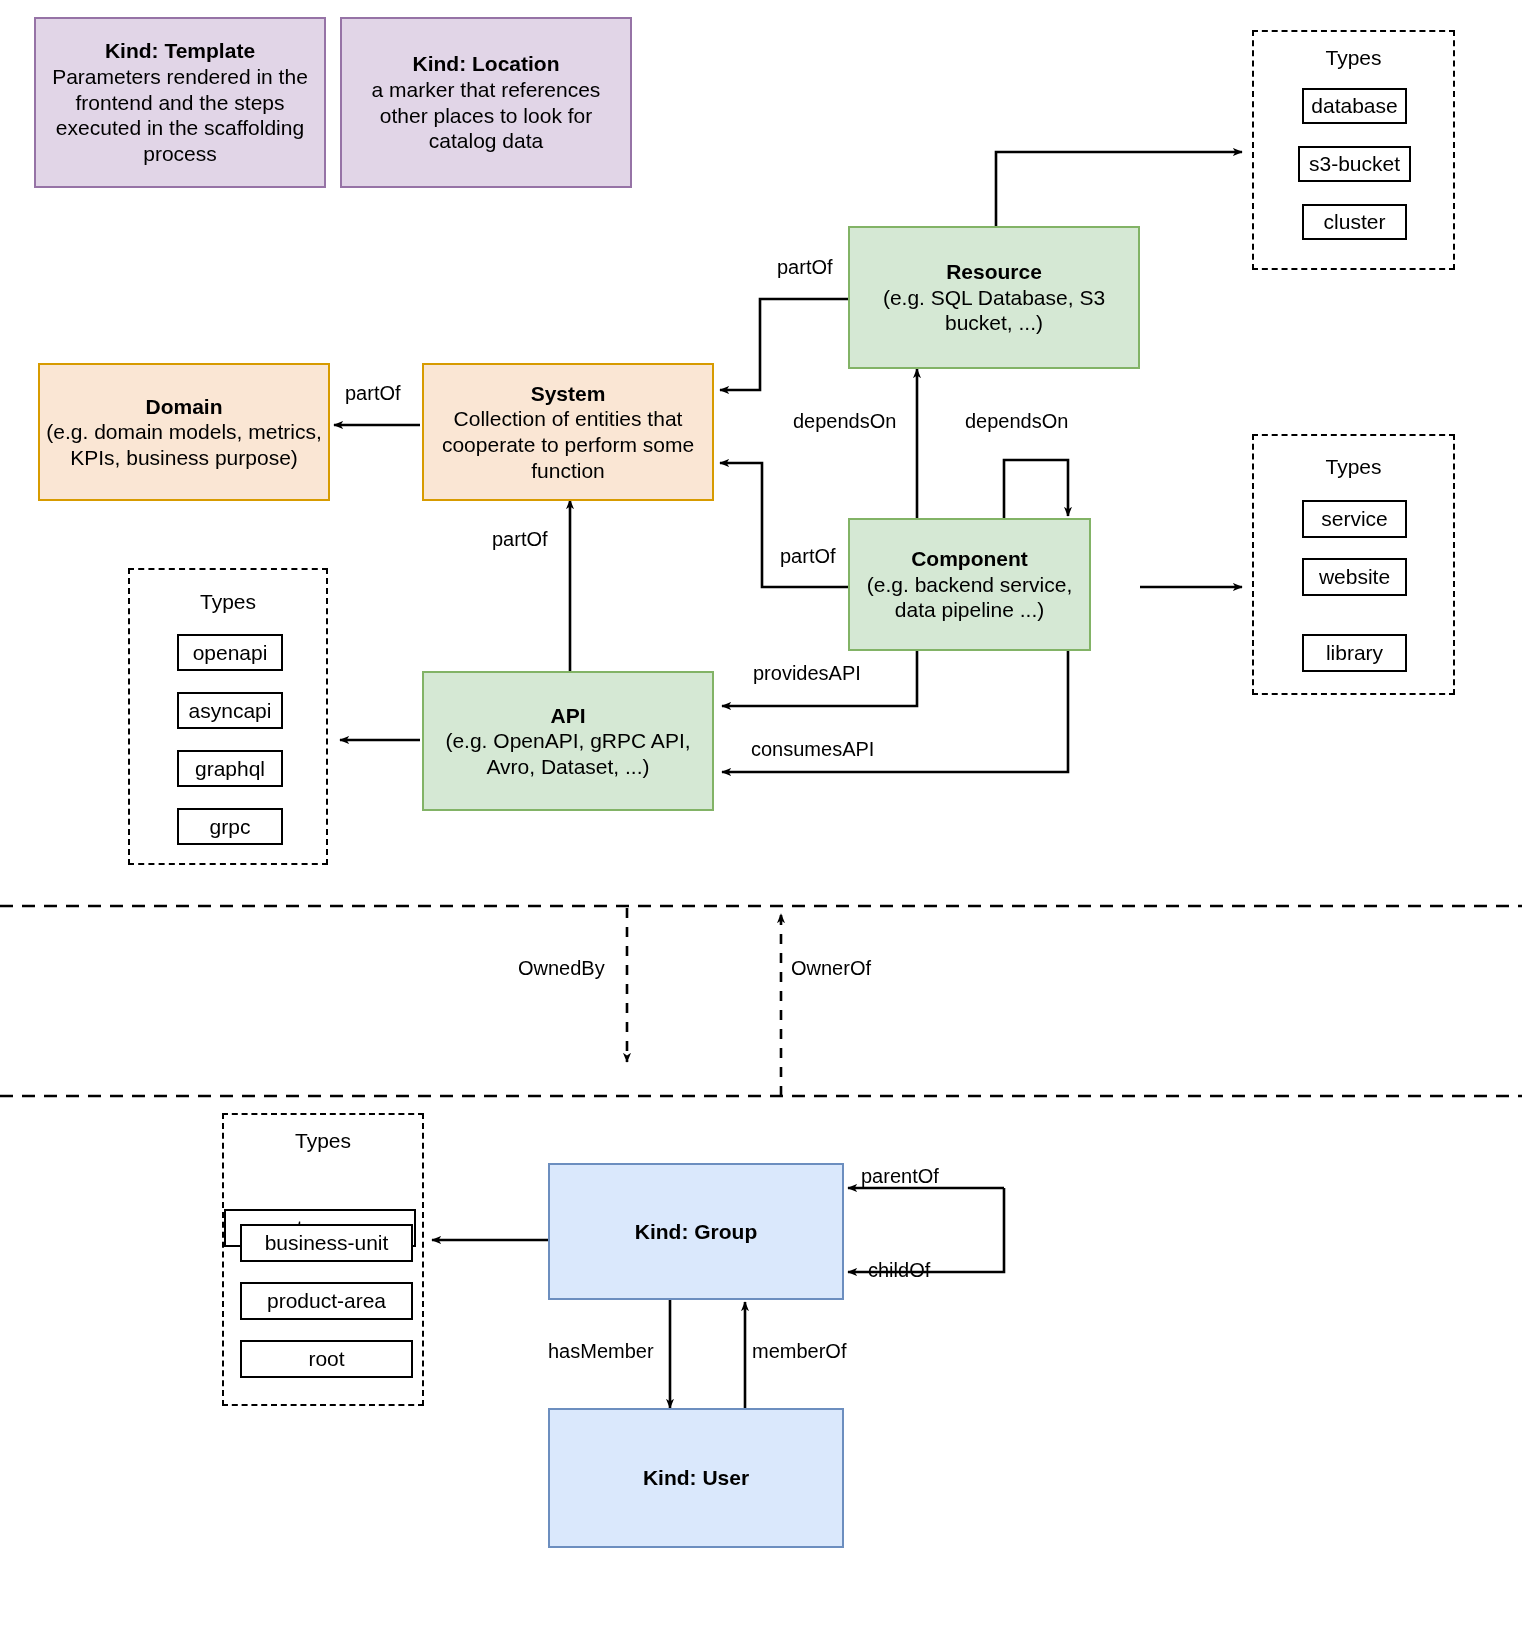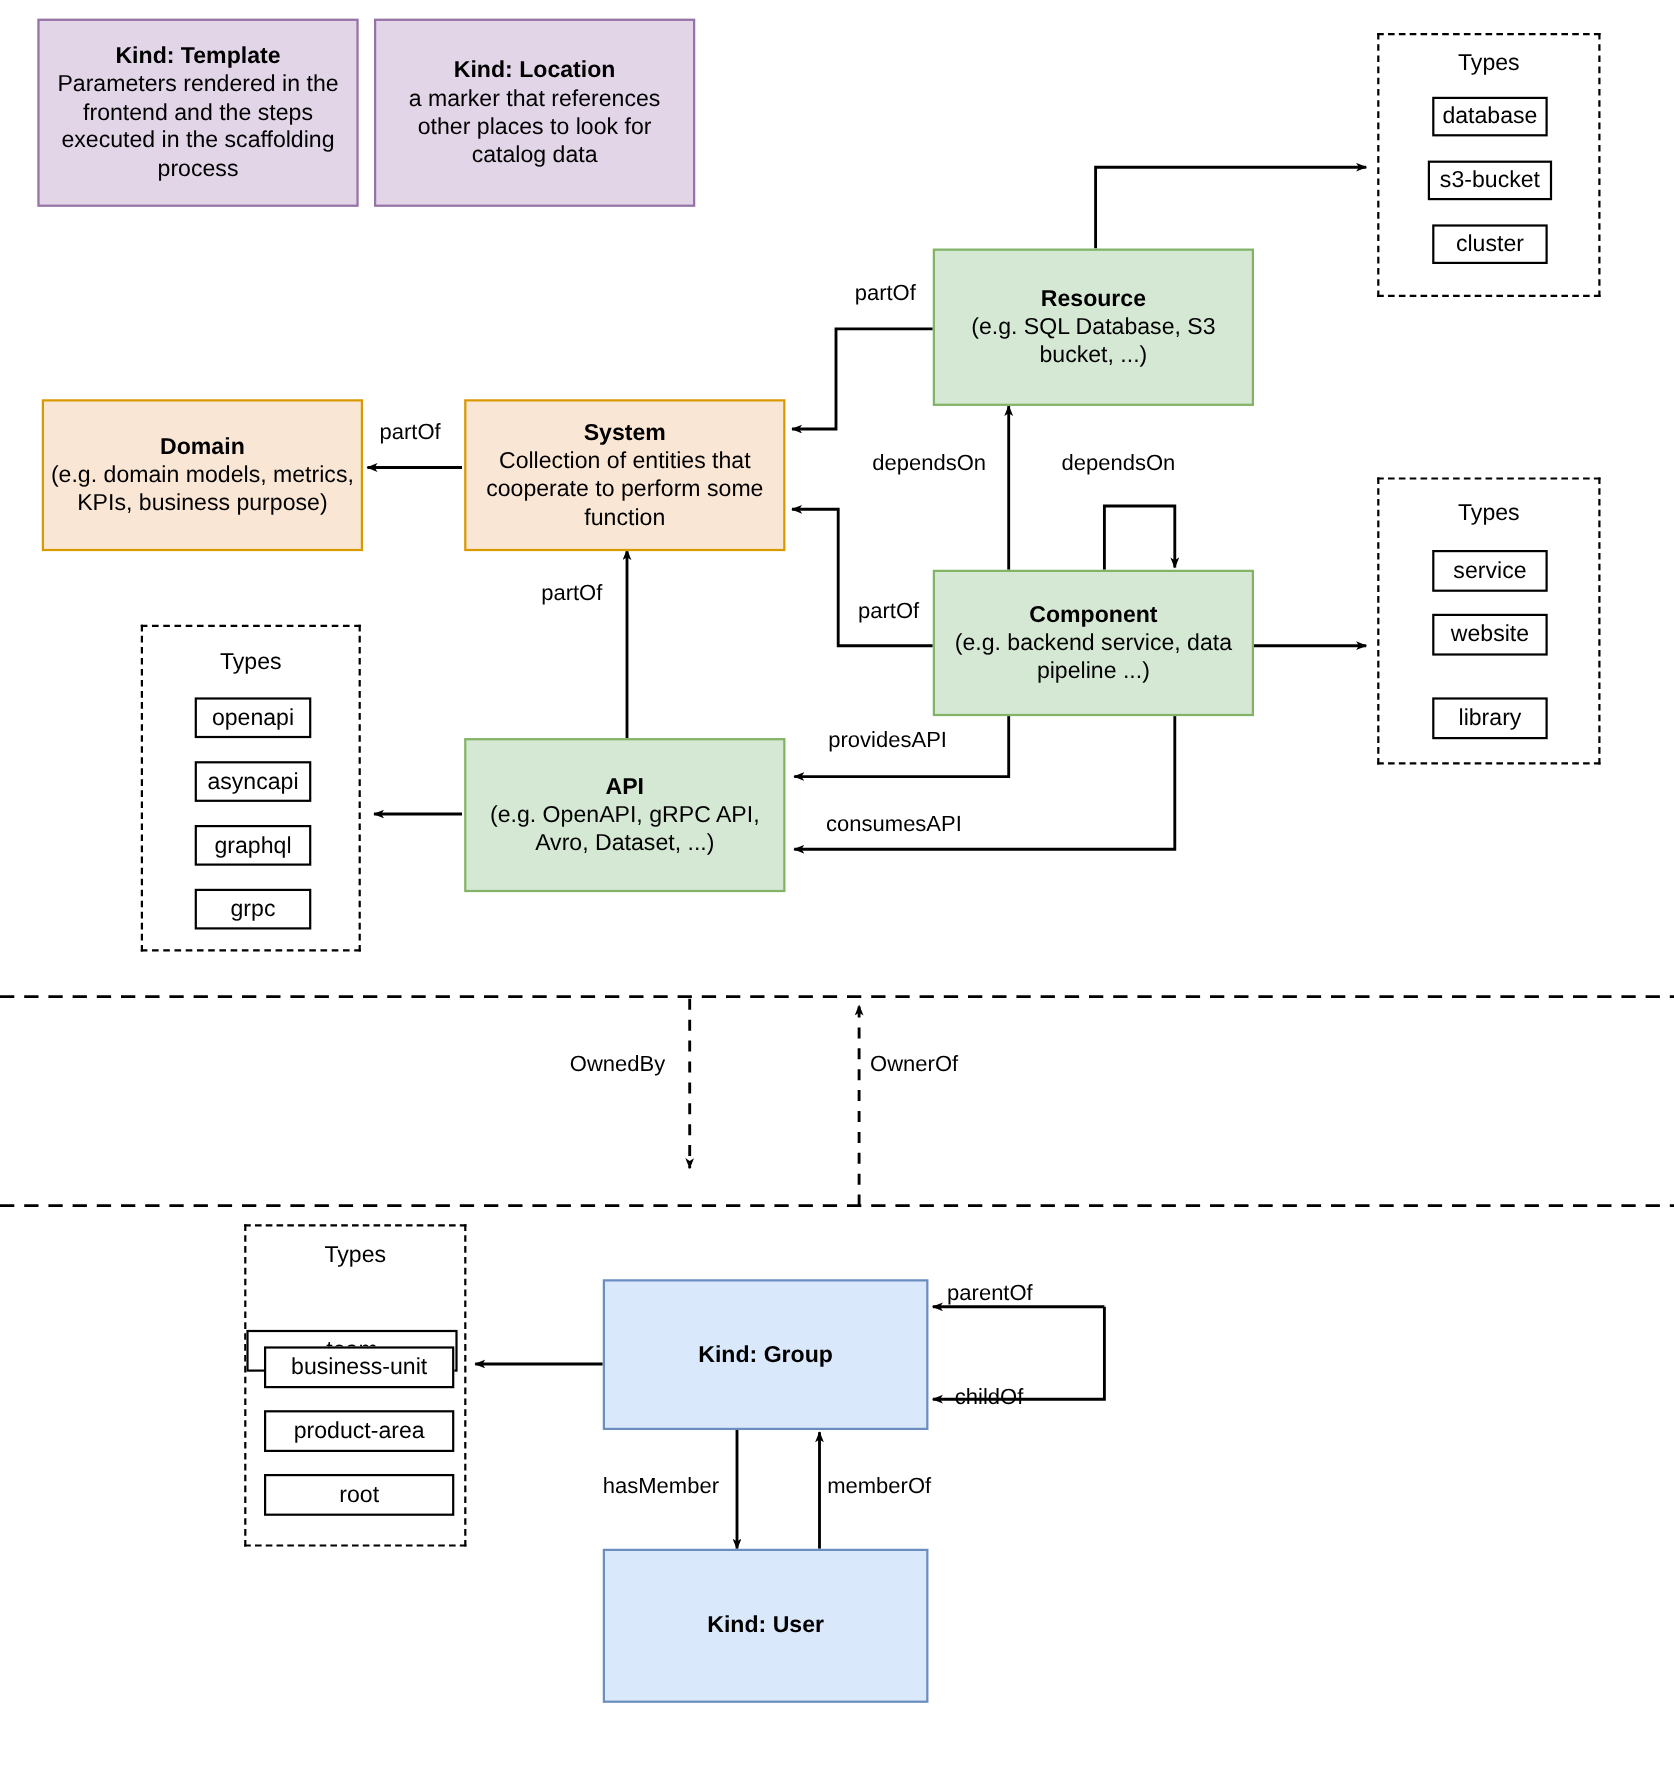--- a/index.html
+++ b/index.html
@@ -98,21 +98,21 @@
   <div class="box orange" style="left:38px;top:363px;width:292px;height:138px;">
     <div class="ttl">Domain</div>
     <div>(e.g.  domain models, metrics, KPIs, business purpose)</div>
   </div>
 
   <div class="box orange" style="left:422px;top:363px;width:292px;height:138px;">
     <div class="ttl">System</div>
     <div>Collection of entities that cooperate to perform some function</div>
   </div>
 
-  <div class="box green" style="left:848px;top:518px;width:292px;height:133px;">
+  <div class="box green" style="left:848px;top:518px;width:243px;height:133px;">
     <div class="ttl">Component</div>
     <div>(e.g. backend service, data pipeline ...)</div>
   </div>
 
   <div class="typesbox" style="left:1252px;top:434px;width:203px;height:261px;">
     <div class="typestitle" style="top:19px;">Types</div>
     <div class="chip" style="left:48px;top:64px;width:105px;height:38px;text-align:center;">service</div>
     <div class="chip" style="left:48px;top:122px;width:105px;height:38px;">website</div>
     <div class="chip" style="left:48px;top:180px;width:105px;height:38px;margin-top:18px;">library</div>
   </div>

